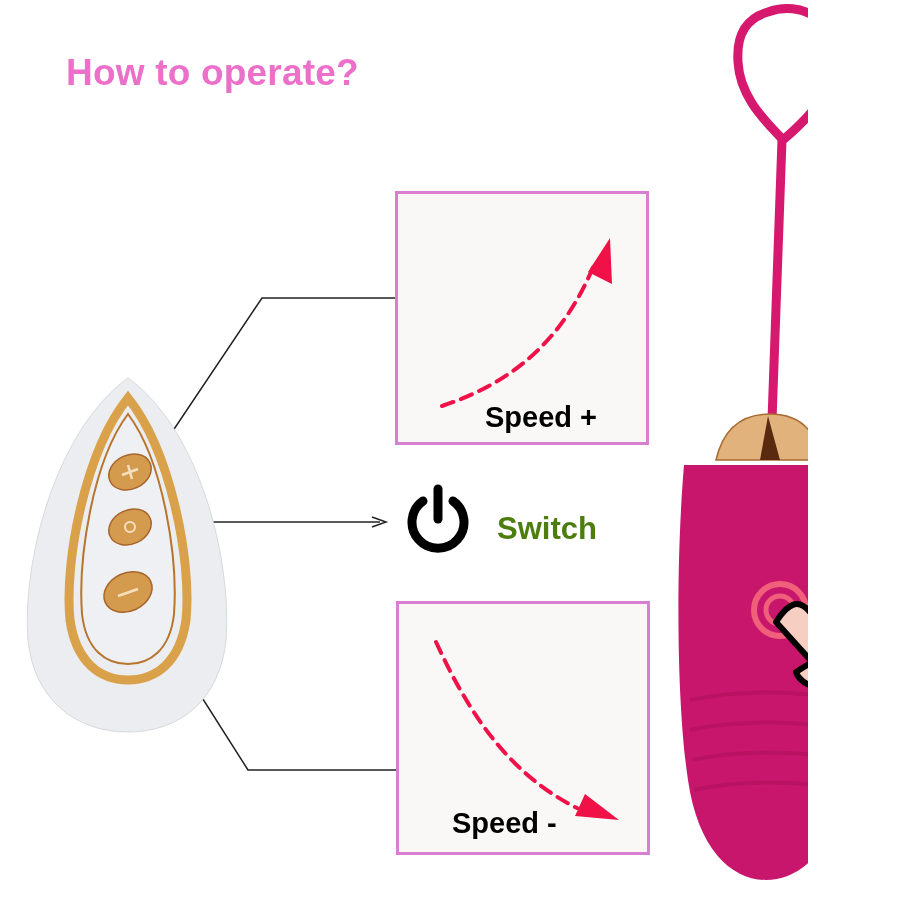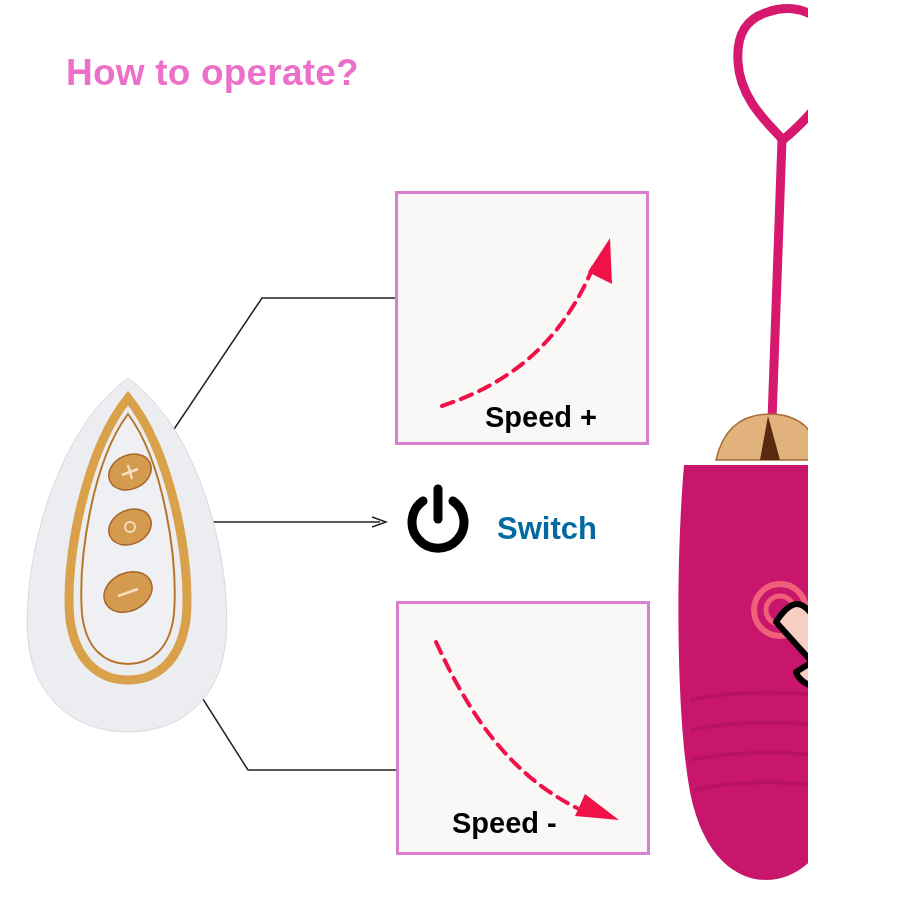--- a/index.html
+++ b/index.html
@@ -4,21 +4,21 @@
 <style>
   html,body{margin:0;padding:0;background:#ffffff;}
   #stage{position:relative;width:808px;height:900px;overflow:hidden;background:#ffffff;font-family:"Liberation Sans",sans-serif;}
   .title{position:absolute;left:66px;top:52px;font-size:37px;font-weight:bold;color:#ec6fc9;letter-spacing:0.2px;}
   .panel{position:absolute;width:254px;height:254px;background:#f9f8f6;border:3px solid #d97fd0;box-sizing:border-box;}
   .panel-up{left:395px;top:191px;}
   .panel-down{left:396px;top:601px;}
   .panel-label{position:absolute;font-size:29px;font-weight:bold;color:#000;}
   .panel-up .panel-label{left:87px;top:207px;text-align:center;}
   .panel-down .panel-label{left:13px;top:203px;margin-left:40px;}
-  .switch-label{position:absolute;left:497px;top:511px;font-size:31px;font-weight:bold;color:#0369a1;}
+  .switch-label{position:absolute;left:497px;top:511px;font-size:31px;font-weight:bold;color:#4d7c0f;}
   svg.layer{position:absolute;left:0;top:0;}
 </style>
 </head>
 <body>
 
 <div id="stage">
 
   <div class="title">How to operate?</div>
 
   <svg class="layer" width="900" height="900">

